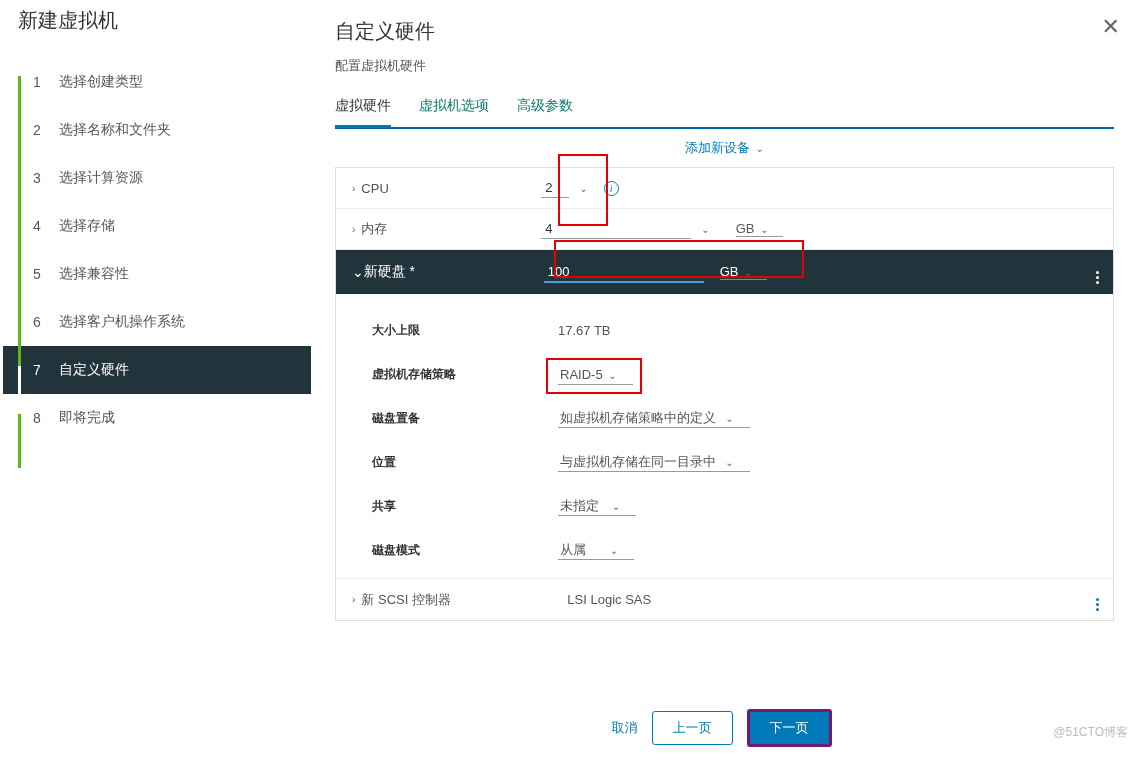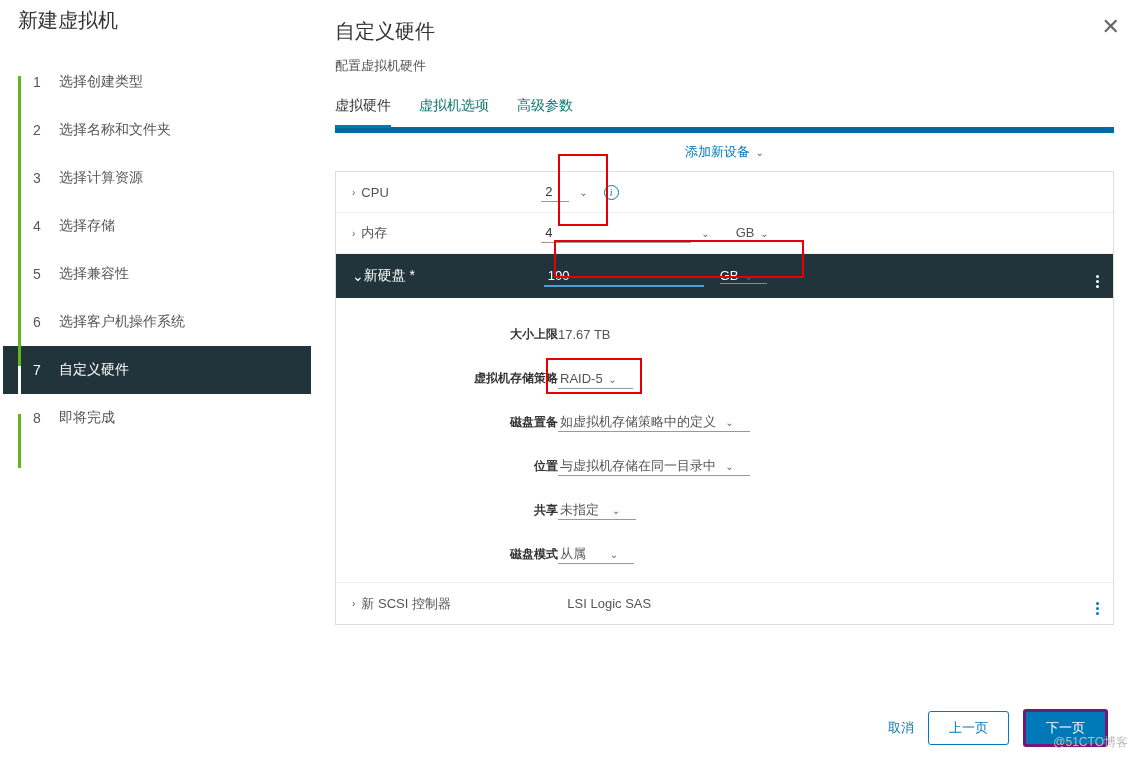--- a/index.html
+++ b/index.html
@@ -11,21 +11,21 @@
   .step { display: flex; align-items: center; height: 48px; padding-left: 30px; color: #565656; cursor: pointer; }
   .step .num { width: 26px; display: inline-block; }
   .step.done { color: #565656; }
   .step.active { background: #21333b; color: #fff; }
   .step-bar { position: absolute; left: 18px; top: 76px; width: 3px; height: 392px; background: #61b715; }
   .step-bar::after { content: ""; position: absolute; left: 0; top: 290px; width: 3px; height: 48px; background: #fff; }
   .main { flex: 1; padding: 18px 20px 0 24px; display: flex; flex-direction: column; position: relative; }
   .close-x { position: absolute; right: 14px; top: 14px; font-size: 22px; color: #666; cursor: pointer; font-weight: 300; }
   .main-title { font-size: 20px; color: #333; margin-bottom: 12px; }
   .main-sub { font-size: 13px; color: #555; margin-bottom: 16px; }
-  .tabs { display: flex; gap: 28px; border-bottom: 6px solid #0369a1; margin-bottom: 10px; }
+  .tabs { display: flex; gap: 28px; border-bottom: 2px solid #0369a1; margin-bottom: 10px; }
   .tab { padding: 6px 0 10px 0; font-size: 14px; color: #0f766e; cursor: pointer; }
   .tab.active { color: #333; border-bottom: 3px solid #0079b8; margin-bottom: -1px; }
   .add-row { text-align: center; margin-bottom: 10px; }
   .add-btn { color: #0079b8; cursor: pointer; font-size: 13px; }
   .hw-panel { border: 1px solid #ddd; }
   .sec { border-bottom: 1px solid #eee; }
   .sec-hdr { display: flex; align-items: center; height: 40px; padding: 0 16px; font-size: 13px; color: #555; }
   .sec-hdr .caret { margin-right: 6px; color: #666; font-size: 10px; }
   .sec-hdr .lbl { min-width: 180px; }
   .sec-hdr .val { display: flex; align-items: center; gap: 8px; }
@@ -36,34 +36,34 @@
   .chev { font-size: 10px; color: #666; margin-left: 2px; }
   .info-i { width: 15px; height: 15px; border: 1px solid #0079b8; border-radius: 50%; color: #0079b8; font-size: 10px; display: inline-flex; align-items: center; justify-content: center; margin-left: 8px; font-style: italic; font-family: serif; }
   .dark { background: #21333b; color: #fff; height: 44px; display: flex; align-items: center; padding: 0 16px; position: relative; }
   .dark .caret { color: #fff; }
   .dark .lbl { color: #fff; min-width: 180px; }
   .dark .inp { color: #fff; border-bottom: 2px solid #49a1d8; width: 160px; }
   .dark .unit-sel { color: #fff; border-bottom: 1px solid #888; }
   .dark .more { position: absolute; right: 14px; color: #fff; cursor: pointer; }
   .detail-rows { padding: 14px 0 6px 36px; }
   .drow { display: flex; align-items: center; min-height: 44px; font-size: 13px; }
-  .drow .dlbl { width: 186px; color: #333; font-weight: 600; font-size: 12px; text-align: right; }
+  .drow .dlbl { width: 186px; color: #333; font-weight: 600; font-size: 12px; }
   .drow .dval { color: #555; }
   .sel { border: none; border-bottom: 1px solid #999; font-size: 13px; color: #555; background: transparent; padding: 2px 16px 2px 2px; }
   .sel-sm { width: 80px; }
   .scsi-row { display: flex; align-items: center; height: 42px; padding: 0 16px; font-size: 13px; color: #555; position: relative; }
   .scsi-row .lbl { min-width: 206px; }
   .scsi-row .more { position: absolute; right: 14px; color: #0079b8; cursor: pointer; }
-  .footer { margin-top: auto; padding: 16px 6px 18px 0; display: flex; justify-content: flex-end; gap: 14px; align-items: center; }
+  .footer { margin-top: auto; padding: 16px 6px 18px 0; display: flex; justify-content: center; gap: 14px; align-items: center; }
   .link-btn { color: #0079b8; cursor: pointer; font-size: 13px; }
   .btn { padding: 7px 20px; border-radius: 3px; font-size: 13px; cursor: pointer; }
   .btn-outline { border: 1px solid #0079b8; color: #0079b8; background: #fff; }
   .btn-primary { border: 3px solid #701a75; background: #0079b8; color: #fff; }
   .redbox { position: absolute; border: 2px solid #e60000; pointer-events: none; }
-  .wm { position: absolute; right: 6px; bottom: 14px; color: #bbb; font-size: 12px; }
+  .wm { position: absolute; right: 6px; bottom: 24px; color: #bbb; font-size: 12px; }
   .dots { display: inline-flex; flex-direction: column; gap: 2px; }
   .dots i { width: 3px; height: 3px; background: currentColor; border-radius: 50%; display: block; }
 </style>
 </head>
 <body>
 
 <div class="container">
   <div class="sidebar">
     <div class="sidebar-title">新建虚拟机</div>
     <div class="step-bar"></div>

